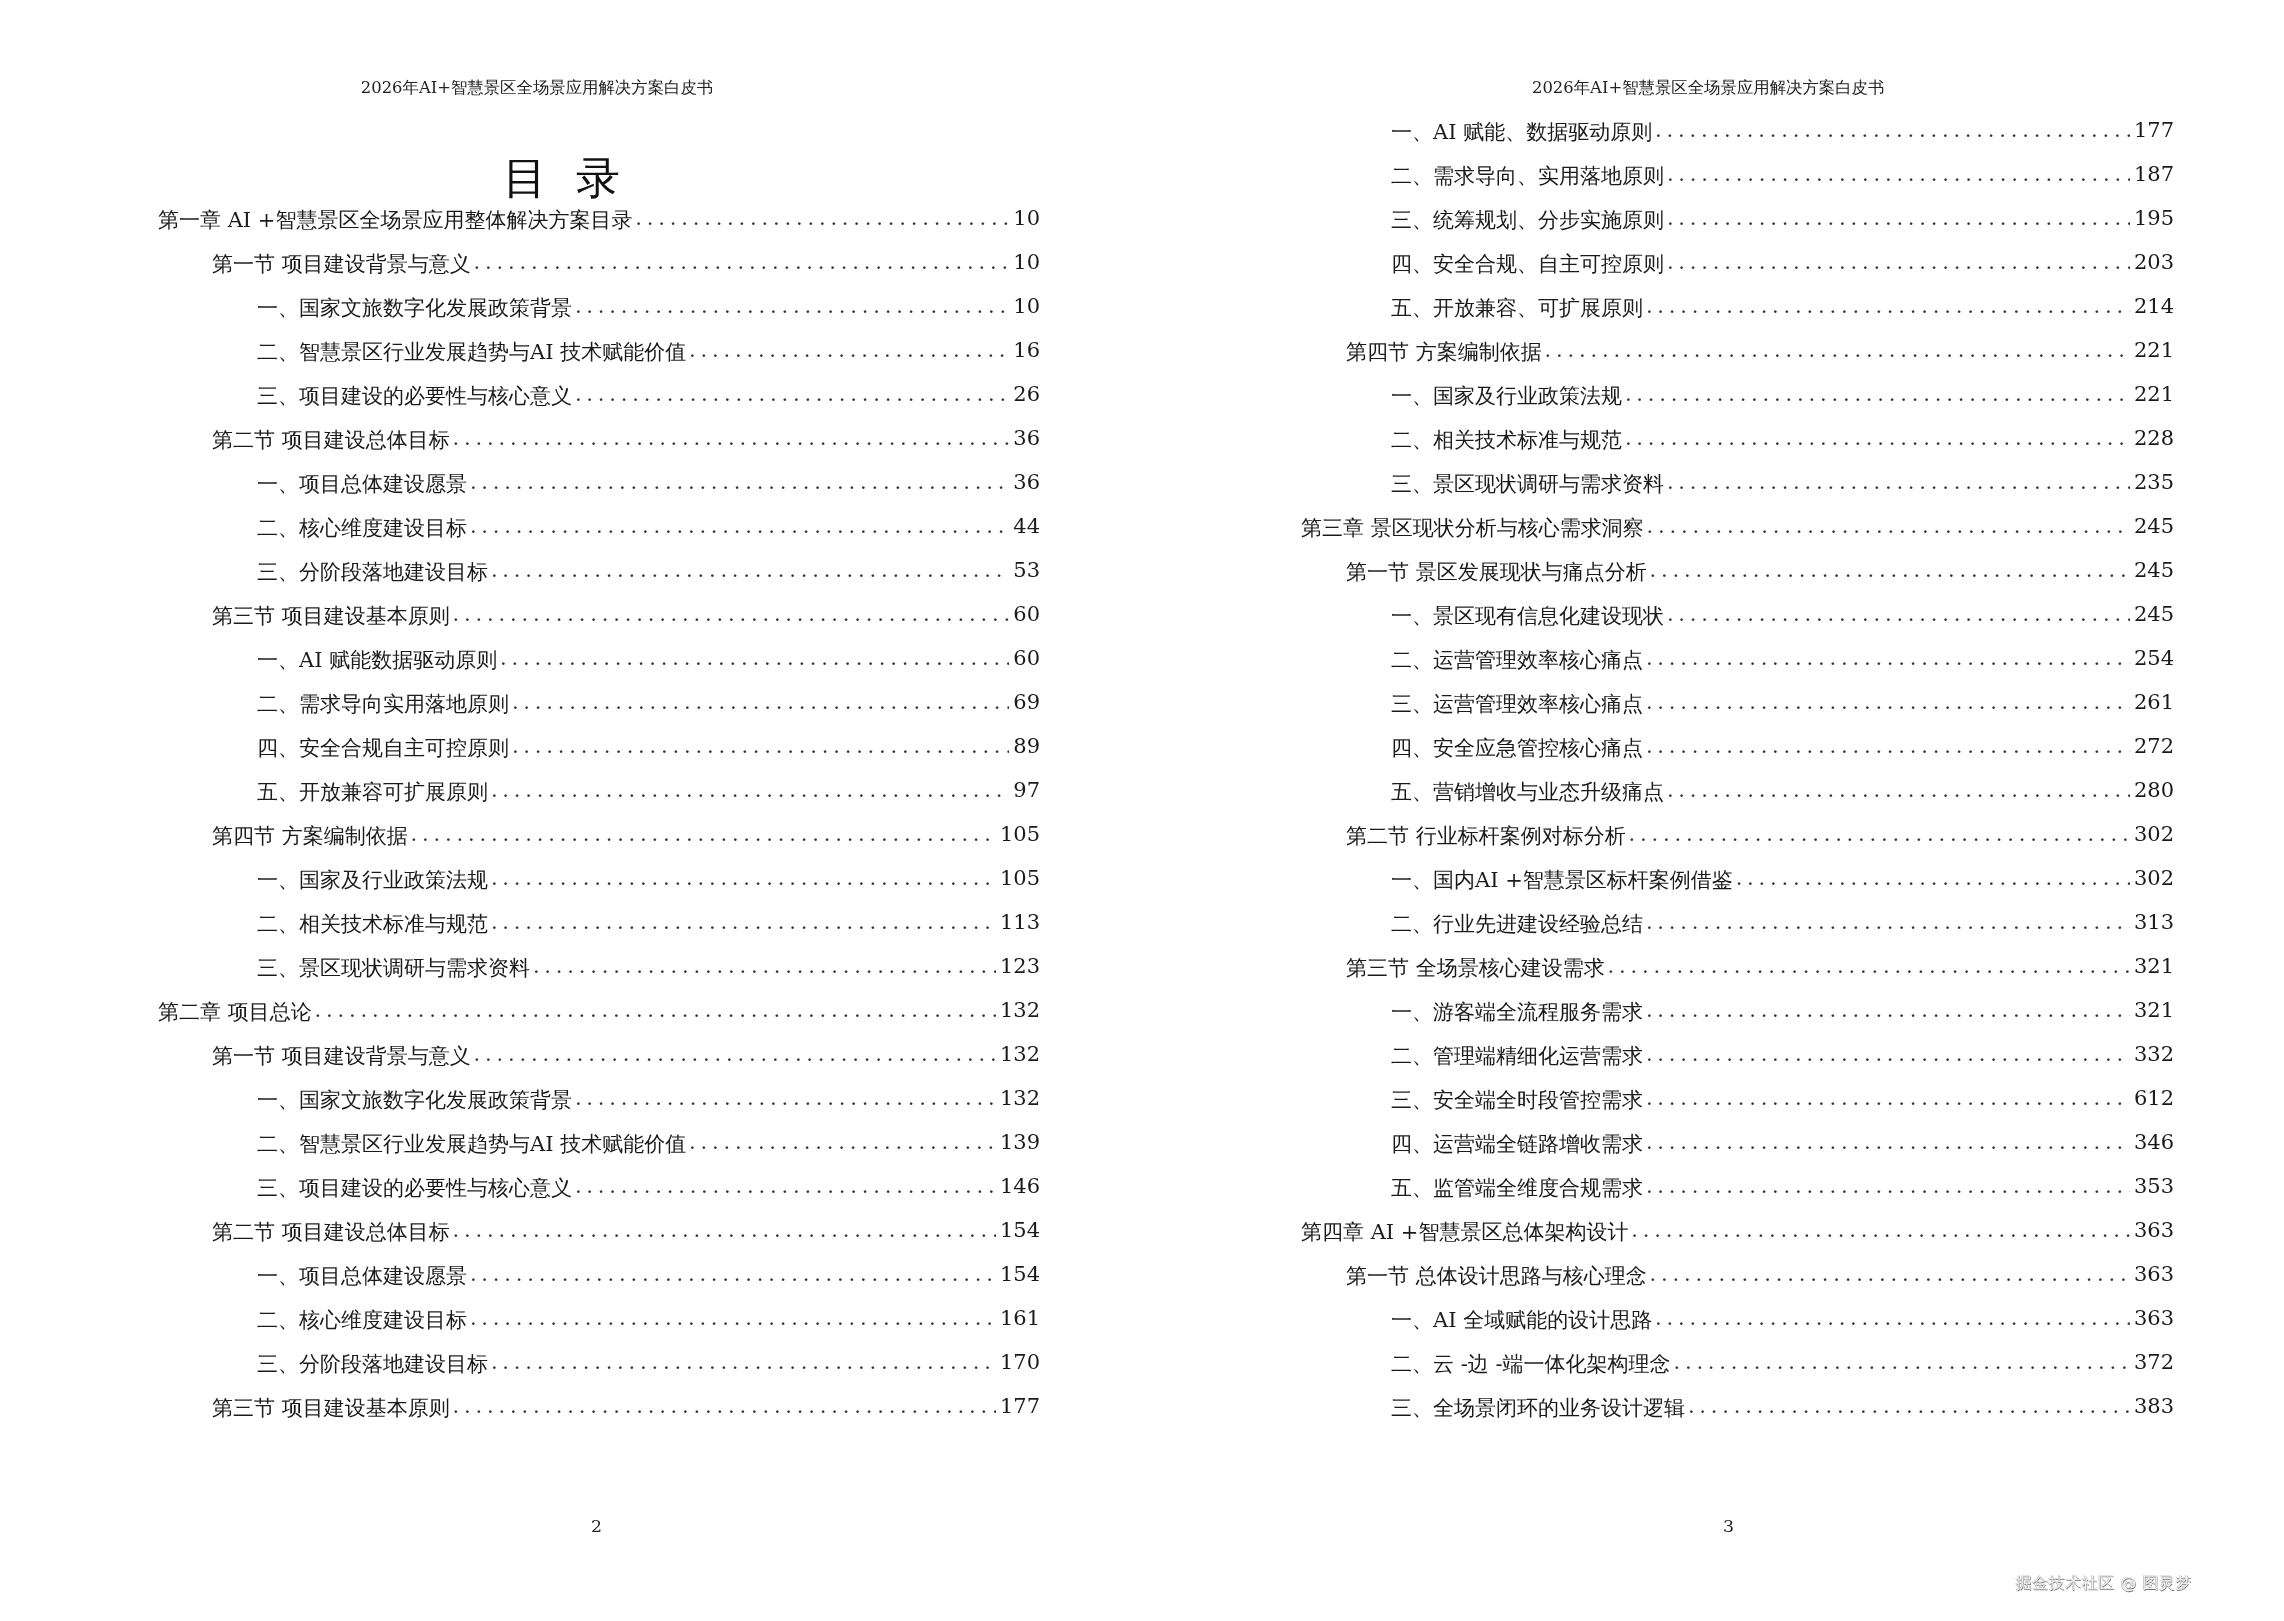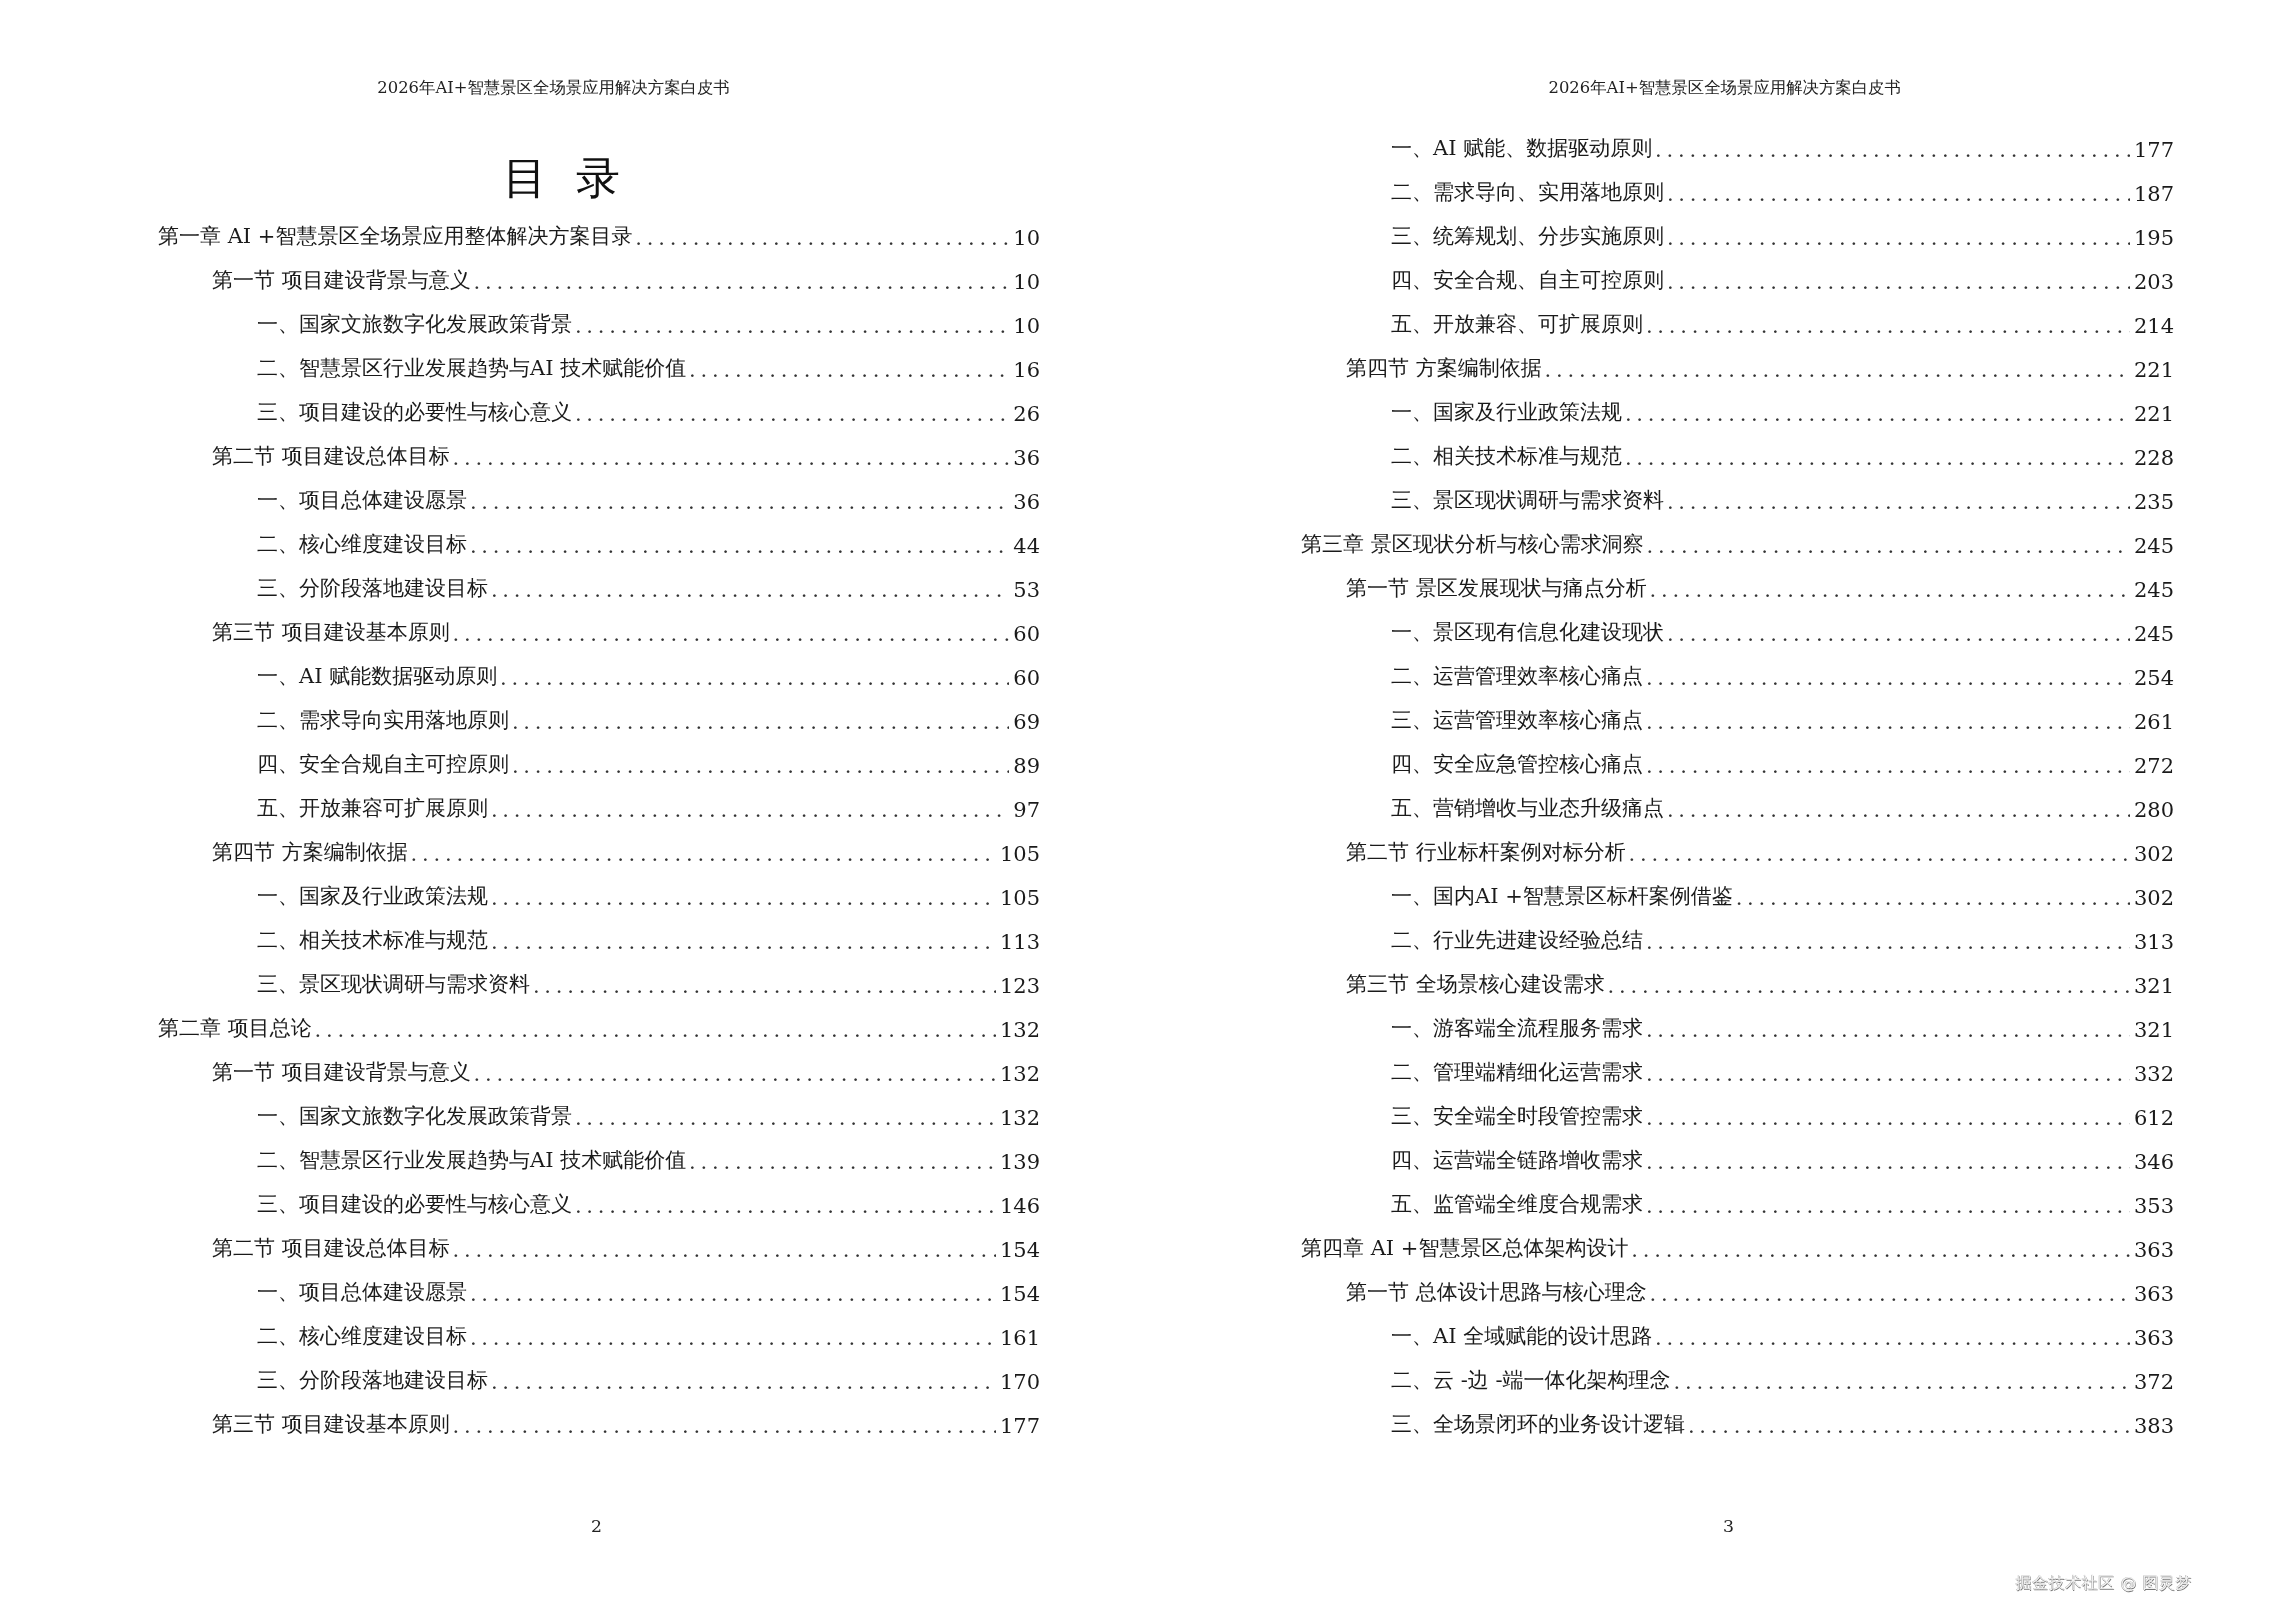--- a/index.html
+++ b/index.html
@@ -1,30 +1,30 @@
 <!DOCTYPE html>
 <html style="font-size:7.7px"><head>
 <meta charset="utf-8">
 <style>
   html, body { margin: 0; padding: 0; background: #ffffff; }
   body { width: 2284px; height: 1622px; position: relative; overflow: hidden;
          font-family: "DejaVu Serif", "Liberation Serif", serif; color: #1a1a1a; }
-  .page { position: absolute; top: 0; height: 1278px; padding-left: 33px; }
+  .page { position: absolute; top: 0; height: 1278px; }
   #page-left { left: 0; width: 1142px; }
   #page-right { left: 1142px; width: 1142px; }
   .running-header { position: absolute; top: 77px; width: 100%; text-align: center;
          font-size: 16.4px; color: #222; }
   #page-left .running-header { left: -34px; }
   #page-right .running-header { left: -4.8px; }
   .toc-title { position: absolute; top: 120px; left: 503px; font-size: 44px;
          letter-spacing: 29px; color: #111; font-weight: normal; }
   .toc-list { position: absolute; list-style: none; margin: 0; padding: 0; }
   #page-left .toc-list { top: 206px; left: 0; width: 1040px; }
   #page-right .toc-list { top: 118px; left: 0; width: 1032px; }
-  .toc-entry { display: flex; align-items: flex-end; height: 44px; font-size: 21px;
+  .toc-entry { display: flex; align-items: flex-start; height: 44px; font-size: 21px;
          white-space: nowrap; }
   #page-left .toc-entry.lvl-1 { padding-left: 158px; }
   #page-left .toc-entry.lvl-2 { padding-left: 212px; }
   #page-left .toc-entry.lvl-3 { padding-left: 257px; }
   #page-right .toc-entry.lvl-1 { padding-left: 159px; }
   #page-right .toc-entry.lvl-2 { padding-left: 204px; }
   #page-right .toc-entry.lvl-3 { padding-left: 249px; }
   .toc-text { flex: 0 0 auto; padding-right: 2.9px; }
   .toc-leader { flex: 1 1 auto; overflow: hidden; color: #333; letter-spacing: 4.8px; }
   .toc-leader::before { content: "......................................................................................................................................................................................................"; }

